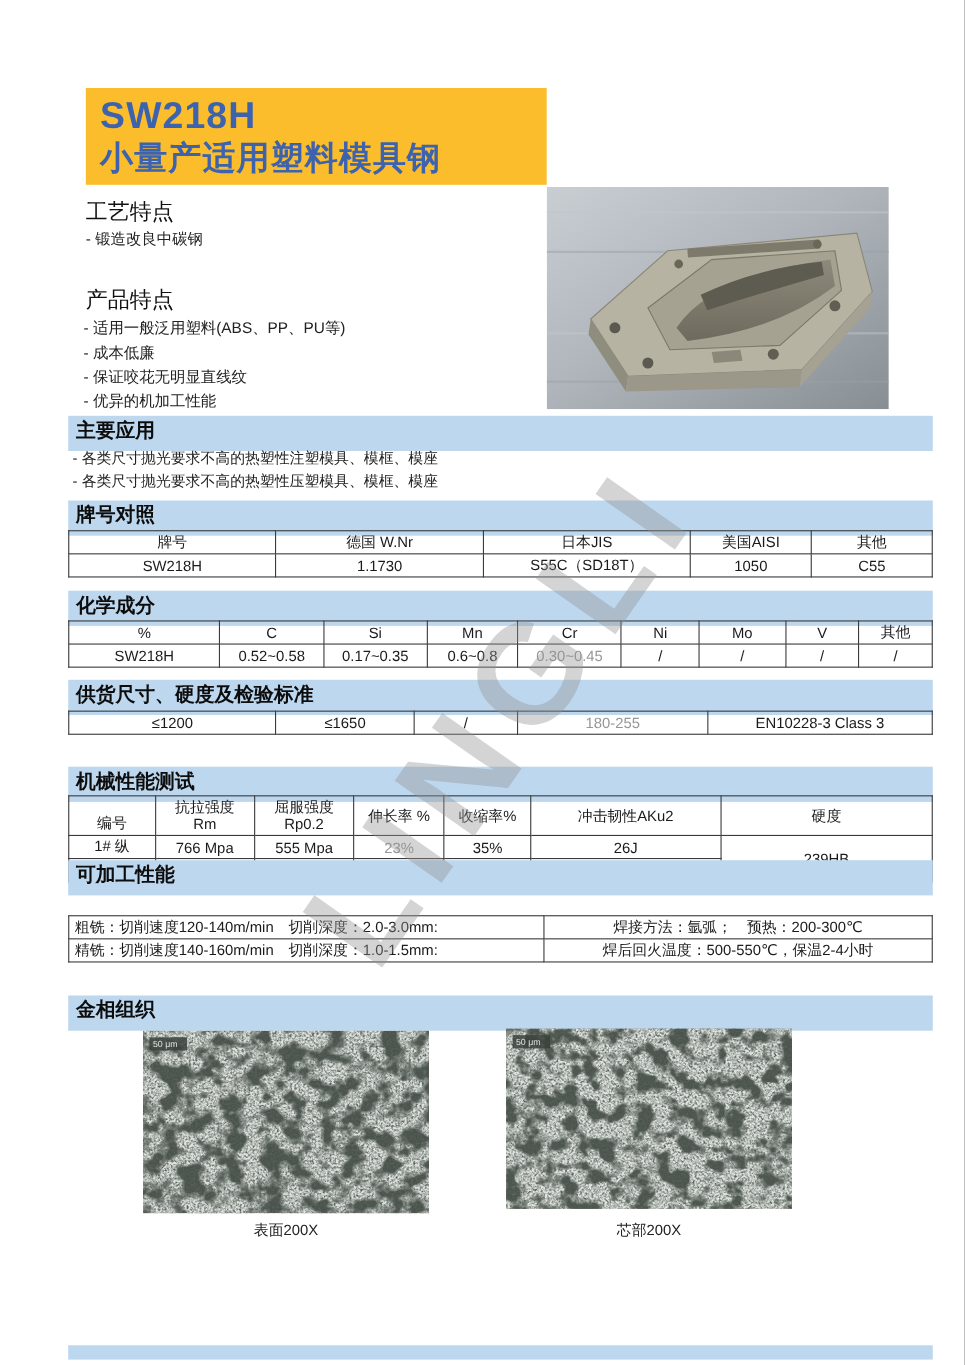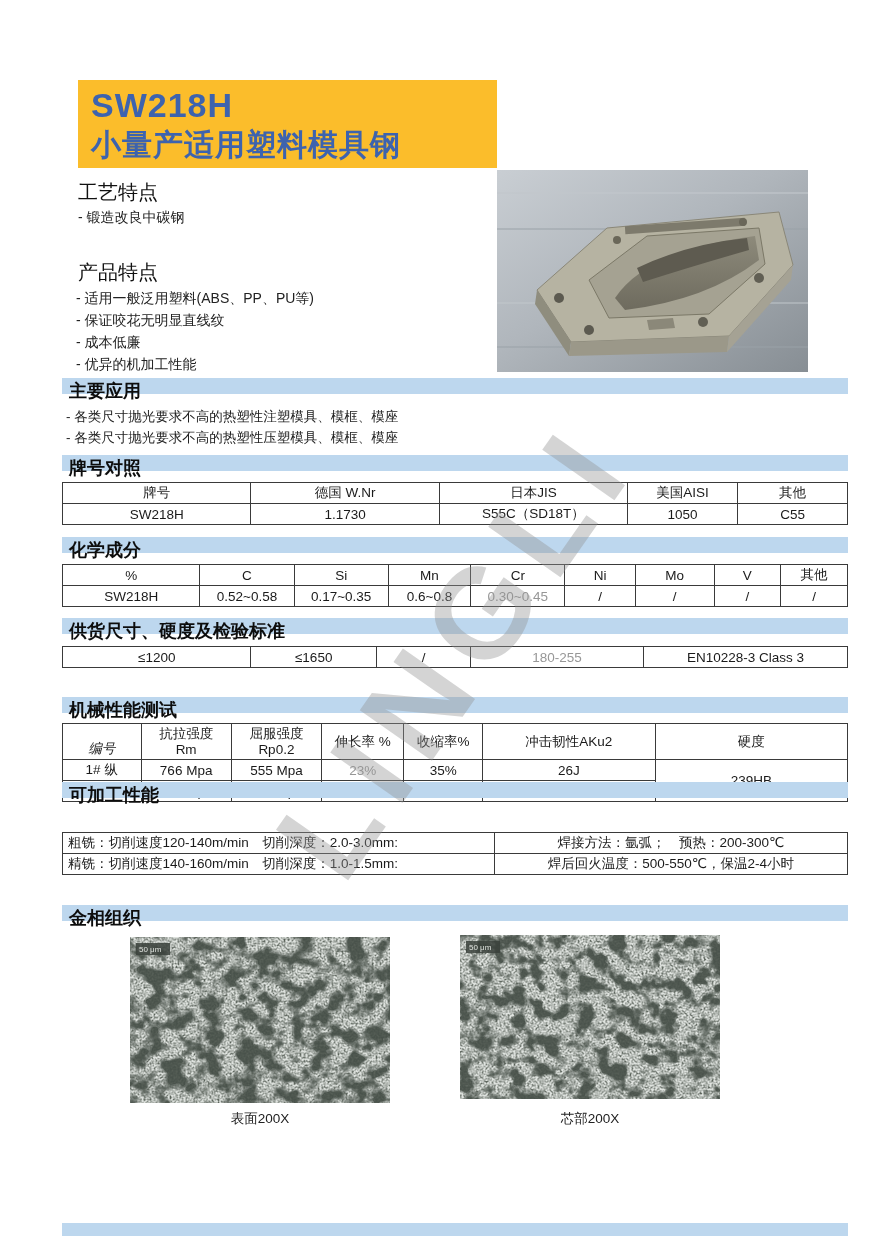--- a/index.html
+++ b/index.html
@@ -15,38 +15,38 @@
   }
   .title-model{font-size:34px;font-weight:bold;color:#3D63AE;line-height:40px;letter-spacing:1px;}
   .title-sub{font-size:30px;font-weight:bold;color:#3D63AE;line-height:40px;letter-spacing:1px;}
   
   .photo{position:absolute;left:497px;top:170px;width:311px;height:202px;}
   
   .h2{position:absolute;left:78px;font-size:20px;font-weight:normal;color:#111;}
   .bullets{position:absolute;font-size:14px;color:#222;line-height:22px;white-space:nowrap;}
   
   .bar{
-    position:absolute;left:62px;width:786px;height:16px;background:#BDD7EE;
+    position:absolute;left:62px;width:786px;height:32px;background:#BDD7EE;
     font-size:18px;font-weight:bold;color:#0d0d0d;line-height:26px;
     box-sizing:border-box;padding-left:7px;
   }
   
   table.dt{
     position:absolute;left:62px;width:786px;border-collapse:collapse;table-layout:fixed;
     font-size:13.5px;color:#1a1a1a;
   }
   table.dt th,table.dt td{
     border:1px solid #3a3a3a;text-align:center;vertical-align:middle;
     padding:1px 3px;font-weight:normal;height:18px;overflow:hidden;white-space:nowrap;
   }
   table.dt th{font-weight:normal;}
   .prewrap{white-space:pre-line !important;line-height:16px;}
   .muted{color:#979797;}
   .cell-left{text-align:left !important;padding-left:5px !important;}
-  .valign-bottom{vertical-align:bottom !important;font-style:italic;}
+  .valign-bottom{vertical-align:bottom !important;}
   
   .micro{position:absolute;width:252px;height:166px;top:937px;}
   .micro-caption{position:absolute;top:1110px;width:260px;text-align:center;font-size:13.5px;color:#222;}
   
   .watermark{
     position:absolute;left:90px;top:400px;width:730px;height:500px;
     display:flex;align-items:center;justify-content:center;
     pointer-events:none;z-index:50;
   }
   .watermark span{
@@ -107,22 +107,22 @@
   </div>
 
   <div class="h2" style="top:179px;">工艺特点</div>
   <div class="bullets" style="left:78px;top:206px;">
     <div>- 锻造改良中碳钢</div>
   </div>
 
   <div class="h2" style="top:259px;">产品特点</div>
   <div class="bullets" style="left:76px;top:287px;">
     <div>- 适用一般泛用塑料(ABS、PP、PU等)</div>
+    <div>- 成本低廉</div>
     <div>- 保证咬花无明显直线纹</div>
-    <div>- 成本低廉</div>
     <div>- 优异的机加工性能</div>
   </div>
 
   <div class="bar" style="top:378px;">主要应用</div>
   <div class="bullets" style="left:66px;top:406px;font-size:13.5px;line-height:21px;">
     <div>- 各类尺寸抛光要求不高的热塑性注塑模具、模框、模座</div>
     <div>- 各类尺寸抛光要求不高的热塑性压塑模具、模框、模座</div>
   </div>
 
   <div class="bar" style="top:455px;">牌号对照</div>

